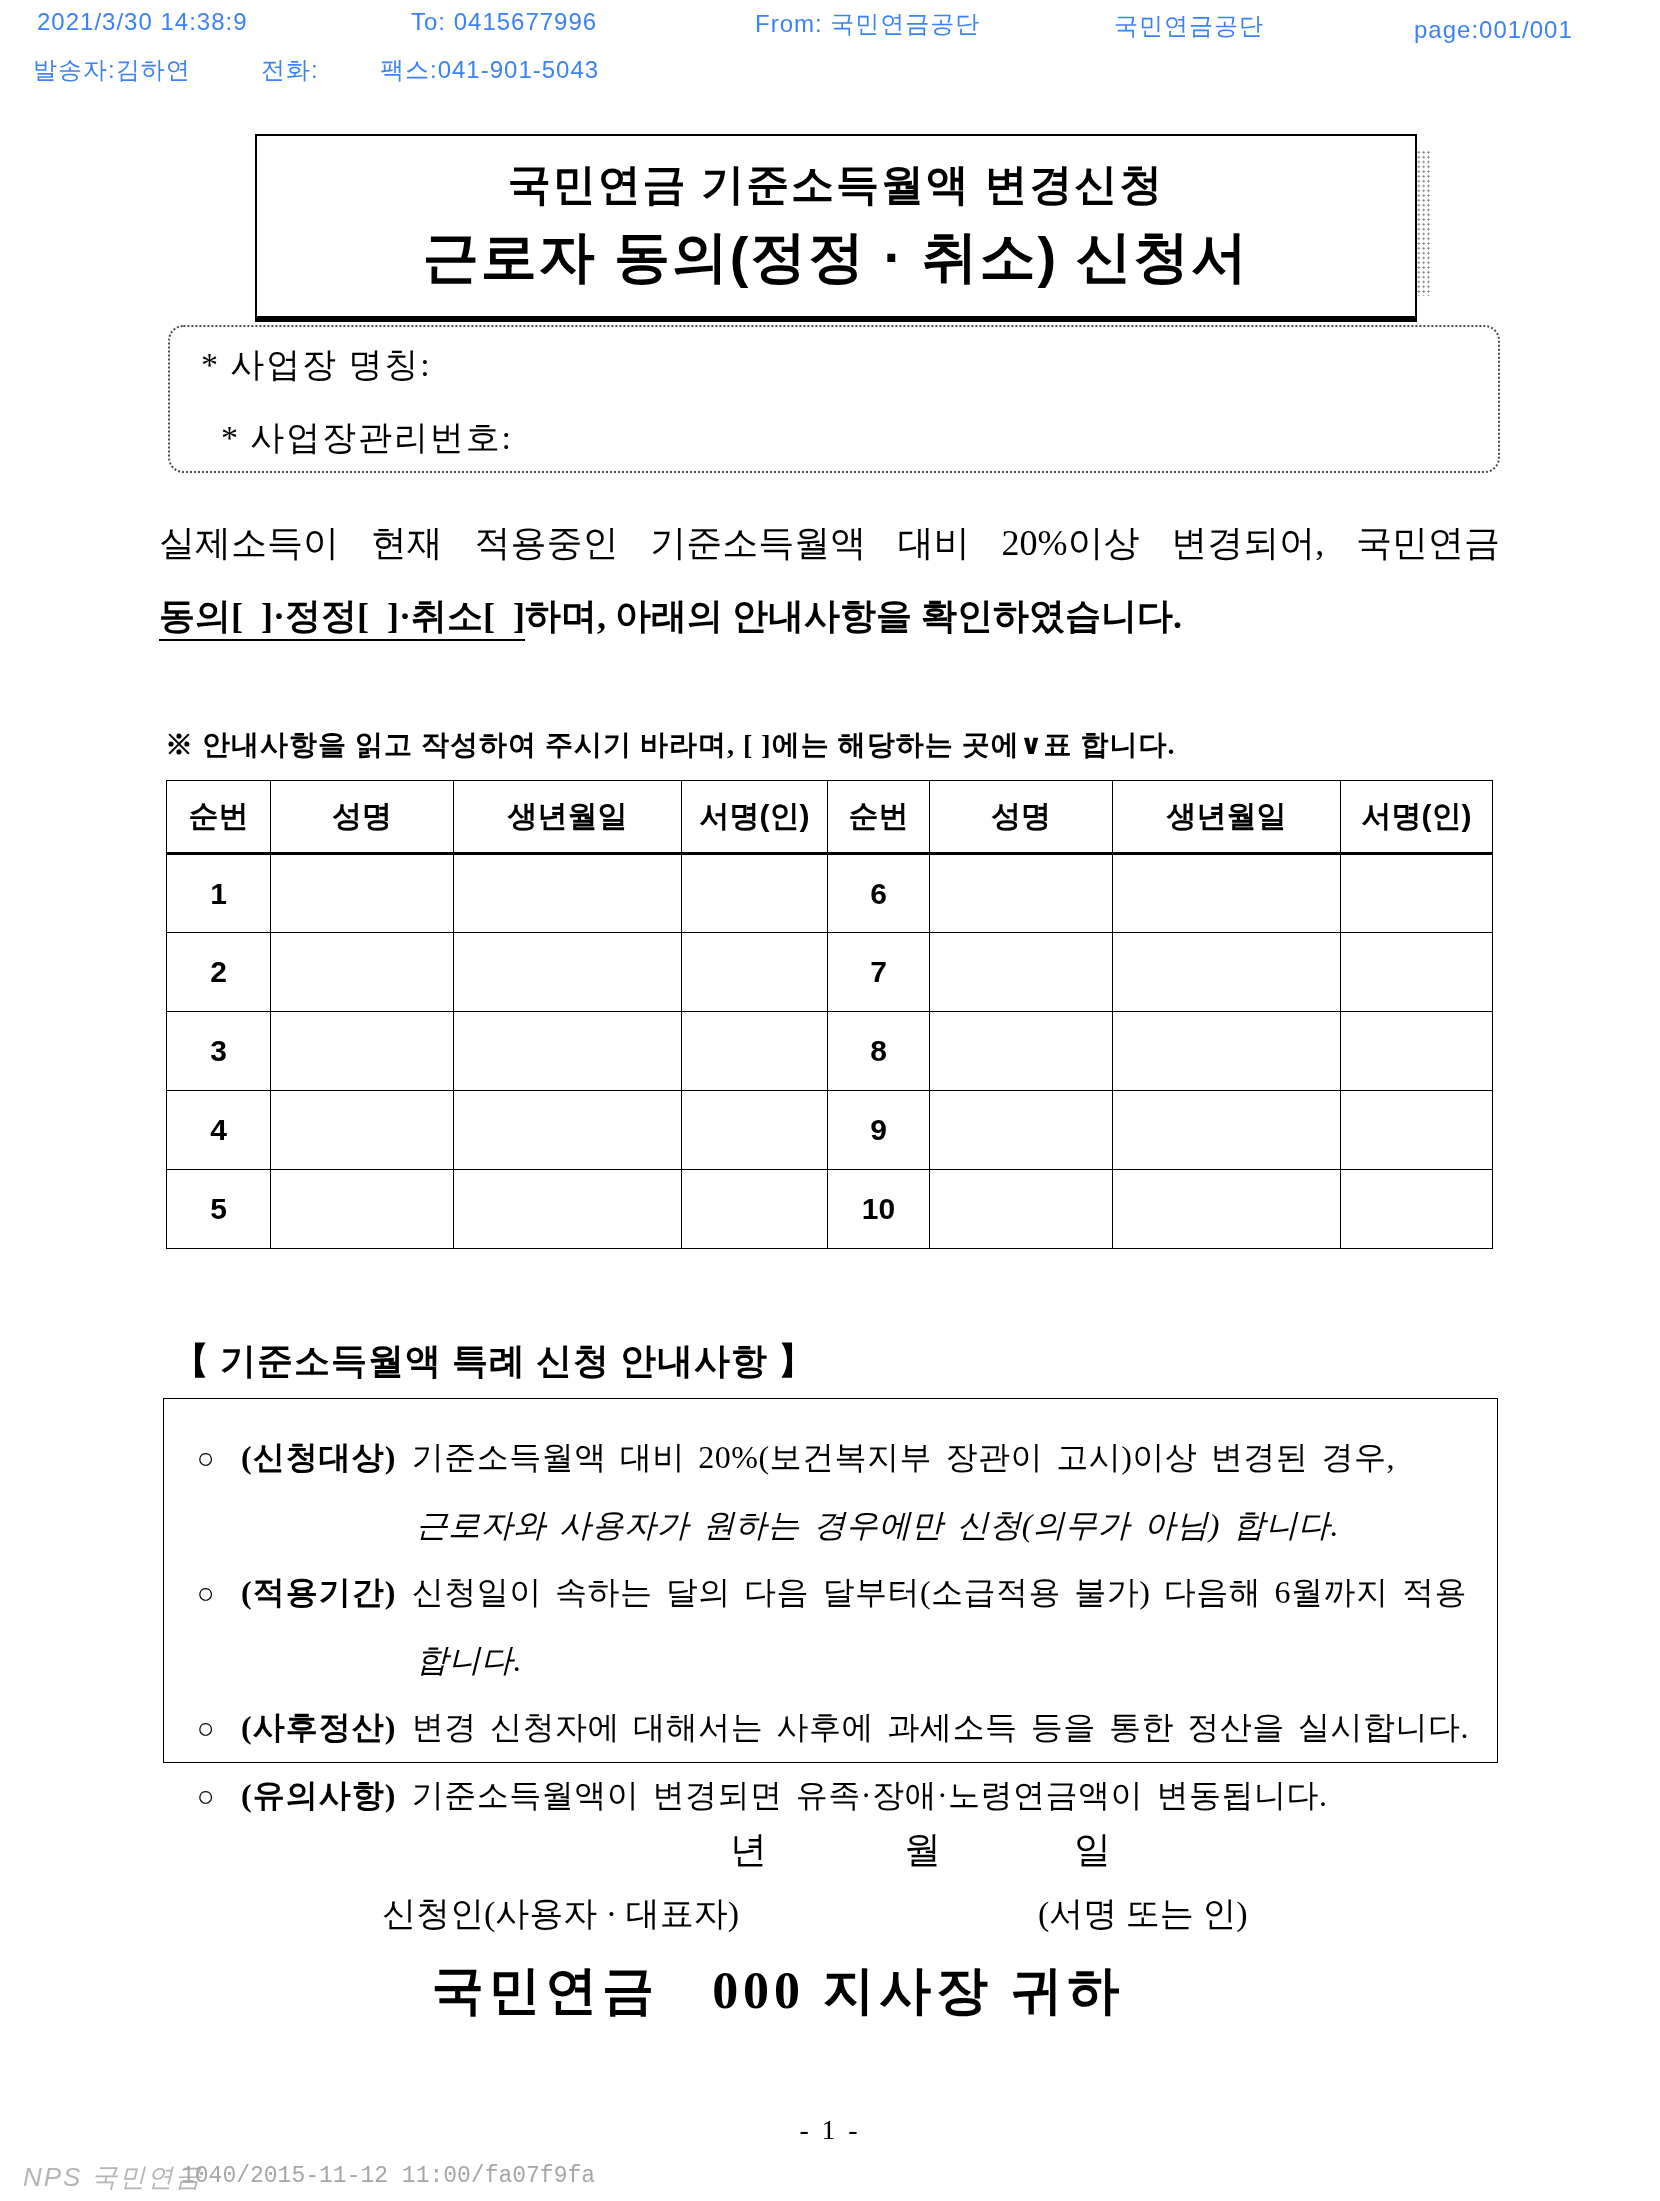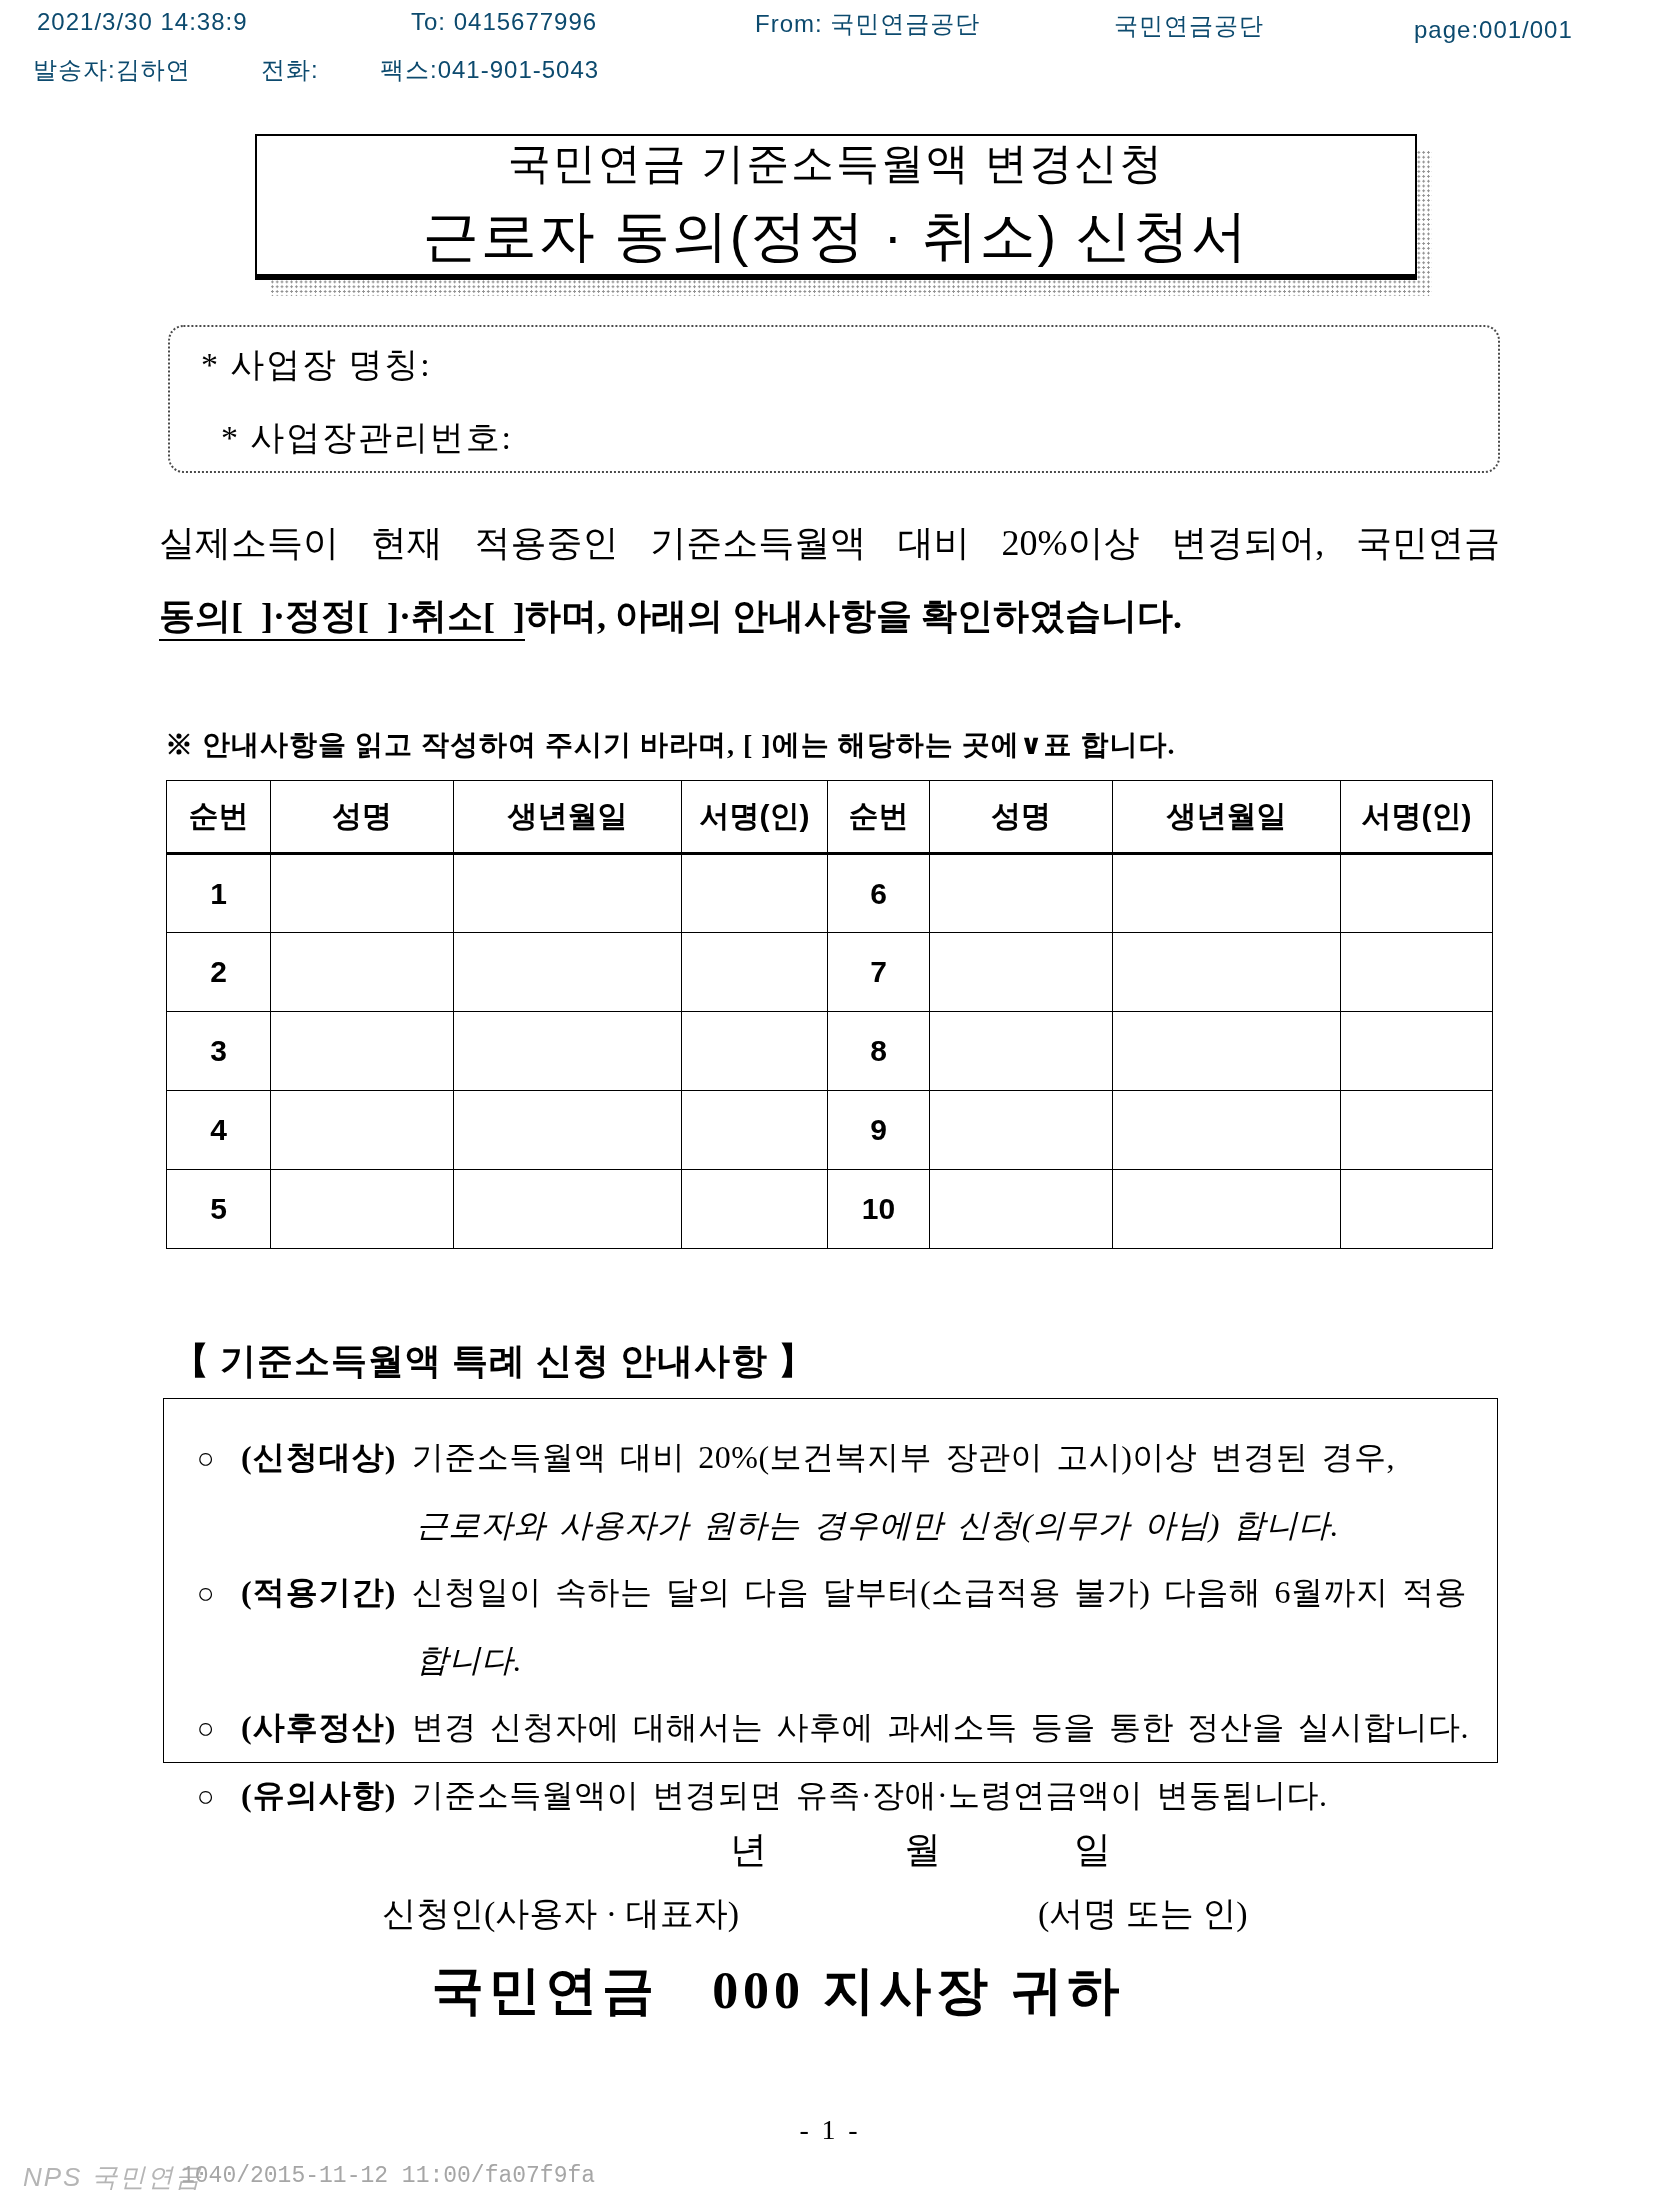--- a/index.html
+++ b/index.html
@@ -14,39 +14,39 @@
   html,body{background:#ffffff;}
   .page{
     position:relative;
     width:1660px;height:2202px;
     background:#ffffff;
     font-family:var(--serif);
     color:var(--ink);
     overflow:hidden;
   }
   
-  .fax-header span{position:absolute;font-family:var(--sans);font-size:24px;color:#0c4a6e;letter-spacing:1px;white-space:pre;}
+  .fax-header span{position:absolute;font-family:var(--sans);font-size:24px;color:#3b82f6;letter-spacing:1px;white-space:pre;}
   .fh-datetime{left:37px;top:7.7px;}
   .fh-to{left:411px;top:7.7px;}
   .fh-from{left:755px;top:7.7px;}
   .fh-org{left:1114px;top:9.6px;}
   .fh-page{left:1414px;top:9.6px;margin-top:6px;}
   .fh-sender{left:33px;top:54px;font-size:26px;}
   .fh-phone{left:261px;top:54px;font-size:26px;}
   .fh-fax{left:380px;top:54px;font-size:26px;}
   
   .title-shadow{
     position:absolute;left:270px;top:150px;width:1162px;height:146px;
     background-image:radial-gradient(circle,var(--gray-shadow) 1.2px,transparent 1.3px);
     background-size:4.8px 4.8px;
   }
   .title-box{
-    position:absolute;left:255px;top:134px;width:1162px;height:146px;
+    position:absolute;left:255px;top:134px;width:1162px;height:188px;
     background:#ffffff;border:2.9px solid #000;border-bottom-width:6.7px;
-    text-align:center;font-family:var(--sans);font-weight:normal;
+    text-align:center;font-family:var(--sans);font-weight:bold;
     display:flex;flex-direction:column;justify-content:center;gap:5.8px;
   }
   .title-line1{font-size:43px;letter-spacing:1.9px;}
   .title-line2{font-size:56px;letter-spacing:1.9px;}
   
   .workplace-box{
     position:absolute;left:168px;top:325px;width:1332px;height:148px;
     border:2.9px dotted #4a4a4a;border-radius:15.4px;
     padding:15.4px 0 0 31px;
     font-size:34px;letter-spacing:1.9px;font-weight:500;

